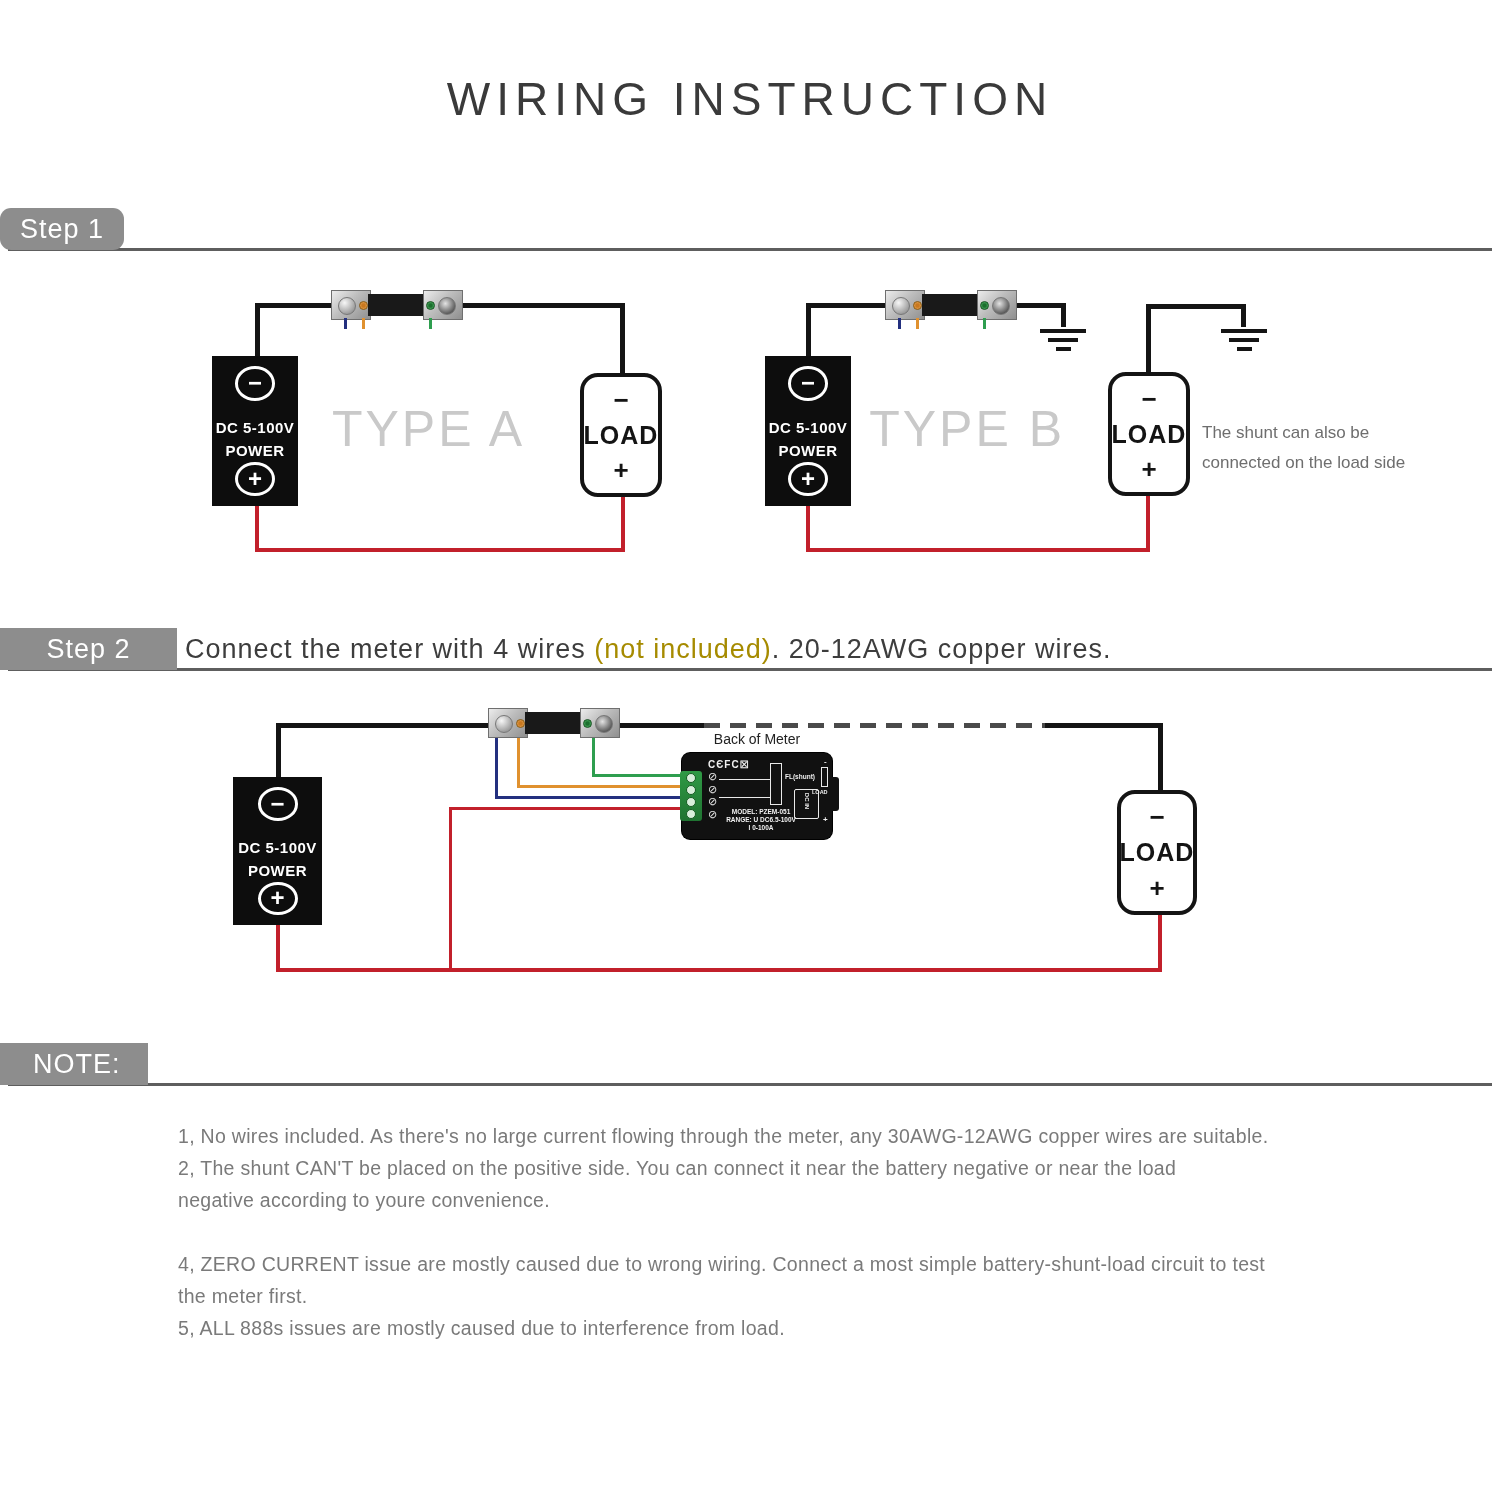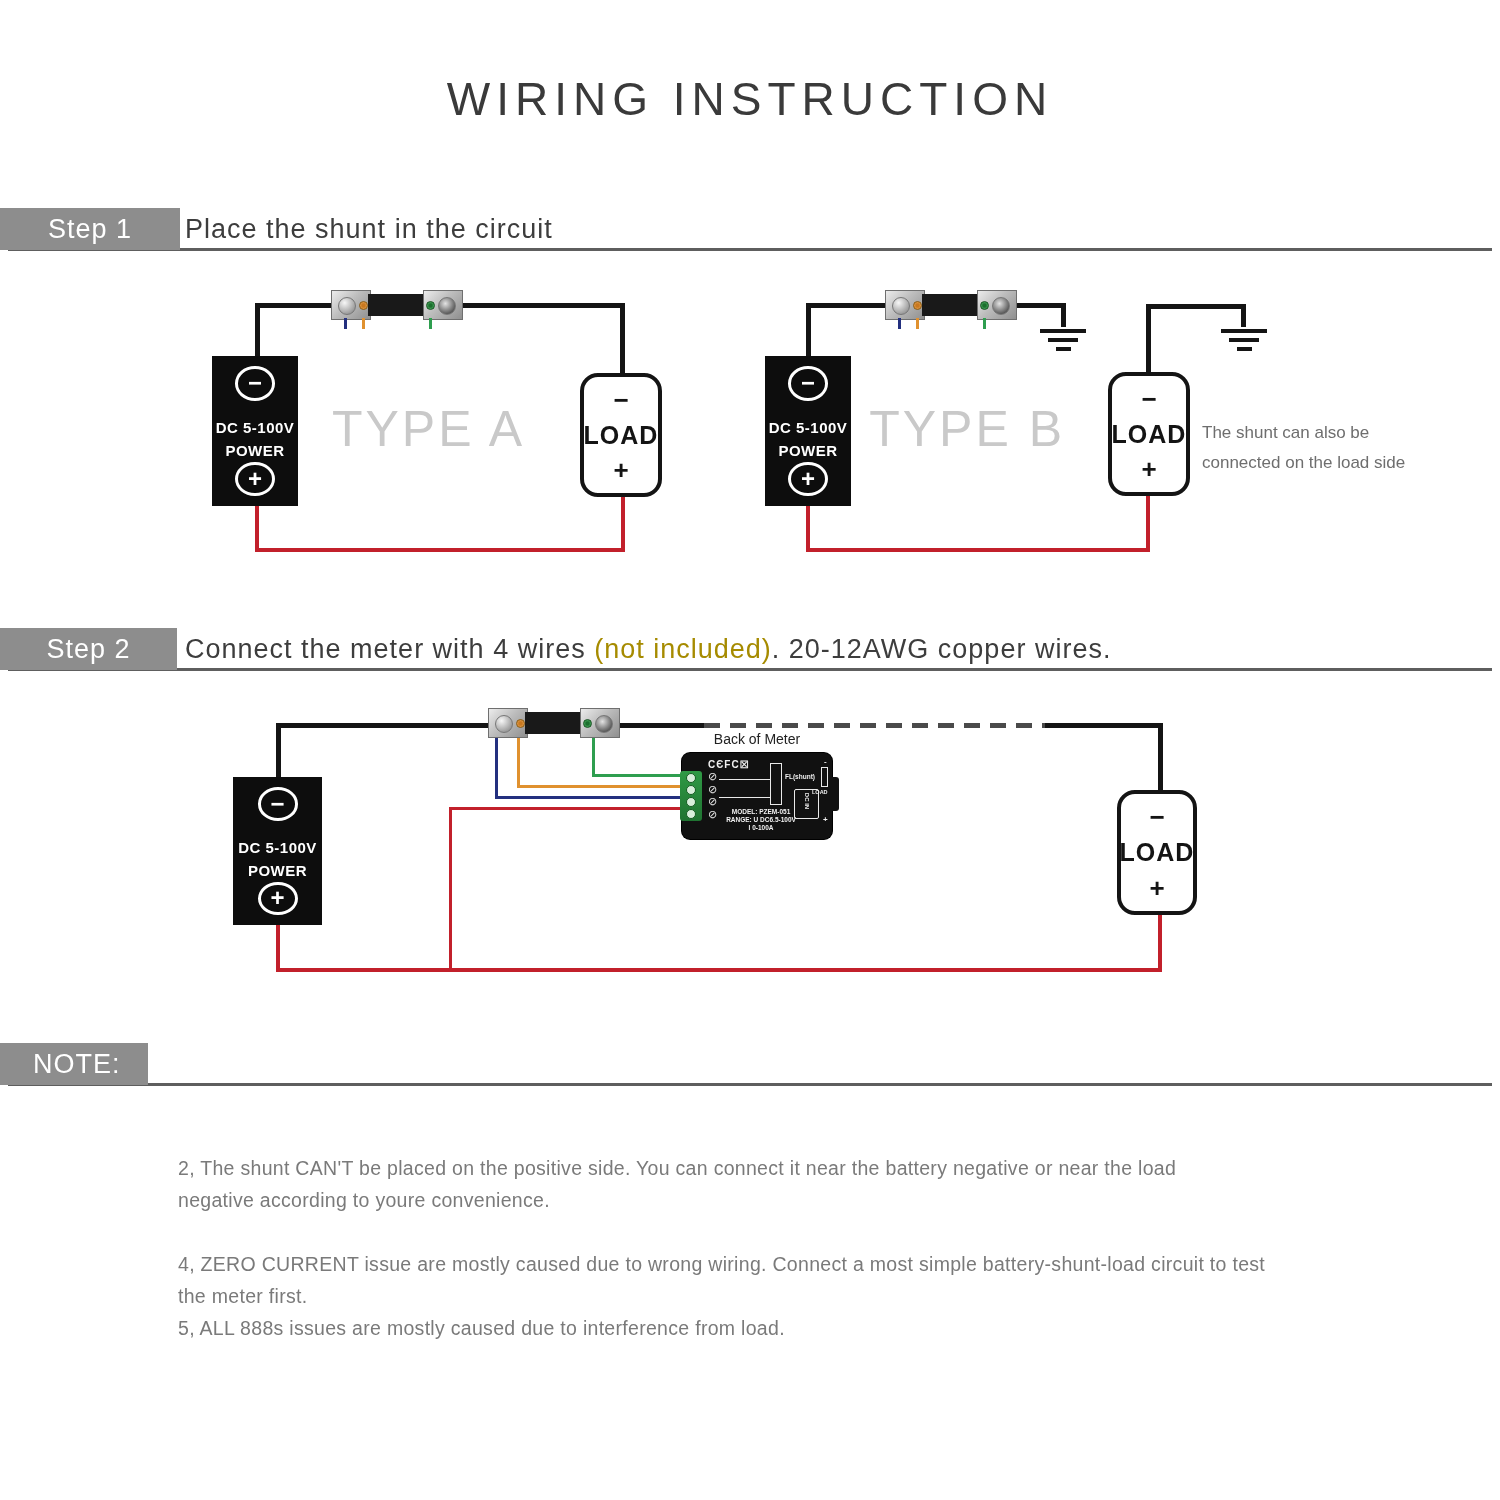--- a/index.html
+++ b/index.html
@@ -85,22 +85,21 @@
   .note-text{position:absolute;font-size:19.5px;color:#7a7a7a;line-height:32px;letter-spacing:0.3px;}
 </style>
 </head>
 <body>
 
 <div id="canvas">
 
   <div class="title">WIRING INSTRUCTION</div>
 
   <div class="hline" style="top:248px;"></div>
-  <div class="badge" style="left:0;top:208px;width:180px;">Step 1</div>
-  <div class="heading" style="left:185px;top:208px;">Place the shunt in the circuit</div>
+  <div class="badge" style="left:0;top:208px;width:124px;border-radius:11px;">Step 1</div>
 
   <div class="wire" style="left:255px;top:303px;width:5px;height:56px;"></div>
   <div class="wire" style="left:255px;top:303px;width:94px;height:5px;"></div>
   <div class="wire" style="left:452px;top:303px;width:173px;height:5px;"></div>
   <div class="wire" style="left:620px;top:303px;width:5px;height:72px;"></div>
   <div class="wire red" style="left:255px;top:506px;width:4px;height:46px;"></div>
   <div class="wire red" style="left:255px;top:548px;width:370px;height:4px;"></div>
   <div class="wire red" style="left:621px;top:497px;width:4px;height:55px;"></div>
 
   <div class="shunt" style="left:331px;top:288px;">
@@ -266,19 +265,20 @@
     <div class="modeltext">
       <div>MODEL: PZEM-051</div>
       <div>RANGE: U DC6.5-100V</div>
       <div>I 0-100A</div>
     </div>
   </div>
 
   <div class="hline" style="top:1083px;"></div>
   <div class="badge" style="left:0;top:1043px;width:148px;text-align:left;padding-left:33px;box-sizing:border-box;">NOTE:</div>
 
+  <div class="note-text" style="left:178px;top:1120px;">1, No wires included. As there's no large current flowing through the meter, any 30AWG-12AWG copper wires are suitable.</div>
   <div class="note-text" style="left:178px;top:1152px;">2, The shunt CAN'T be placed on the positive side. You can connect it near the battery negative or near the load</div>
   <div class="note-text" style="left:178px;top:1184px;">negative according to youre convenience.</div>
   <div class="note-text" style="left:178px;top:1248px;">4, ZERO CURRENT issue are mostly caused due to wrong wiring. Connect a most simple battery-shunt-load circuit to test</div>
   <div class="note-text" style="left:178px;top:1280px;">the meter first.</div>
   <div class="note-text" style="left:178px;top:1312px;">5, ALL 888s issues are mostly caused due to interference from load.</div>
 
 </div>
 
 </body></html>

